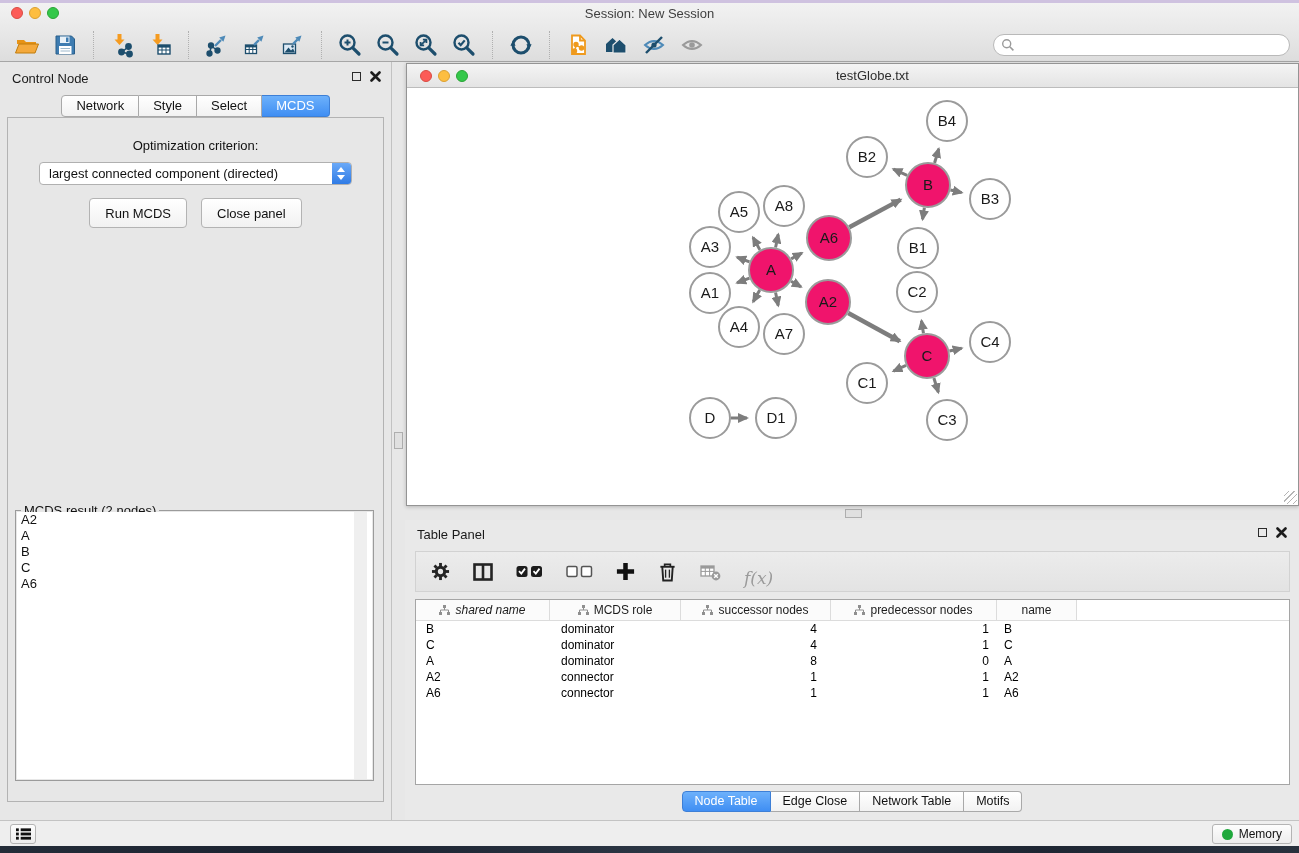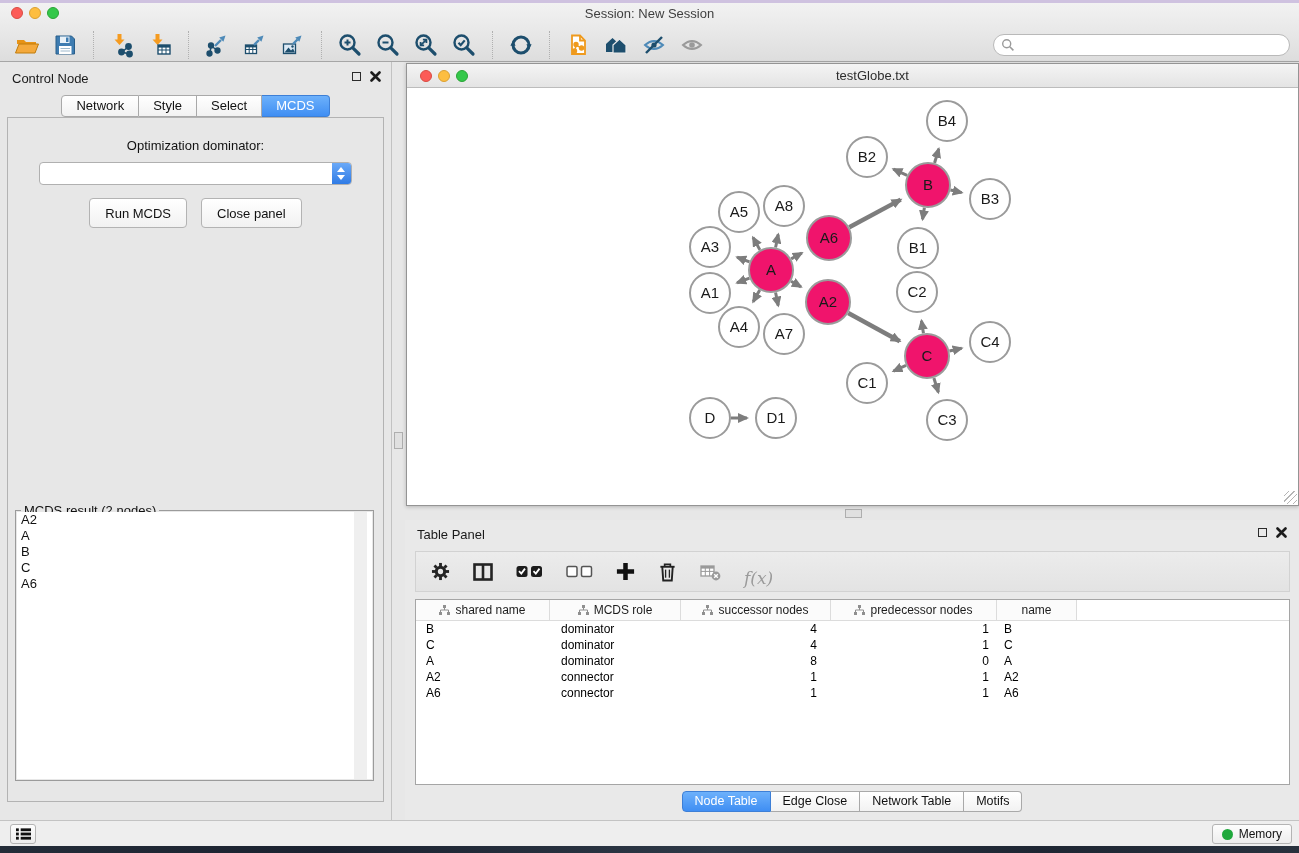--- a/index.html
+++ b/index.html
@@ -281,22 +281,23 @@
   </div>
 
   <div class="seg-row" id="cp-tabs">
       <div class="seg-tab">Network</div>
       <div class="seg-tab">Style</div>
       <div class="seg-tab">Select</div>
       <div class="seg-tab active">MCDS</div>
     </div>
 
   <div class="cp-box">
-    <div class="opt-label">Optimization dominator:</div>
+    <div class="opt-label">Optimization criterion:</div>
     <div class="dropdown">
+      <span class="dropdown-text">largest connected component (directed)</span>
       <span class="stepper">
           <span class="up"></span>
           <span class="down"></span>
         </span>
     </div>
     <div class="btn-row">
       <button class="mac-btn">Run MCDS</button>
       <button class="mac-btn">Close panel</button>
     </div>
 
@@ -514,21 +515,21 @@
         <path d="M14.2 11.2 l3.6 3.6 M17.8 11.2 l-3.6 3.6" stroke="#fff" stroke-width="1.4"></path>
       </svg>
     </div>
     <div class="tp-btn">
       <span class="fx">f(x)</span>
     </div>
   </div>
 
   <div class="tp-table">
     <div class="tp-head" id="tp-head">
-        <div class="tp-th" style="width: 134px;">
+        <div class="tp-th" style="width: 134px; font-style: italic;">
           <svg width="11" height="11" viewBox="0 0 11 11">
             <rect x="4" y="0" width="3" height="3" fill="#8f8f8f"></rect>
             <rect x="0" y="7" width="3" height="3" fill="#8f8f8f"></rect>
             <rect x="8" y="7" width="3" height="3" fill="#8f8f8f"></rect>
             <path d="M5.5 3 V5 M1.5 7 V5 H9.5 V7" stroke="#8f8f8f" fill="none"></path>
           </svg>
           <span>shared name</span>
         </div>
         <div class="tp-th" style="width: 131px;">
           <svg width="11" height="11" viewBox="0 0 11 11">

